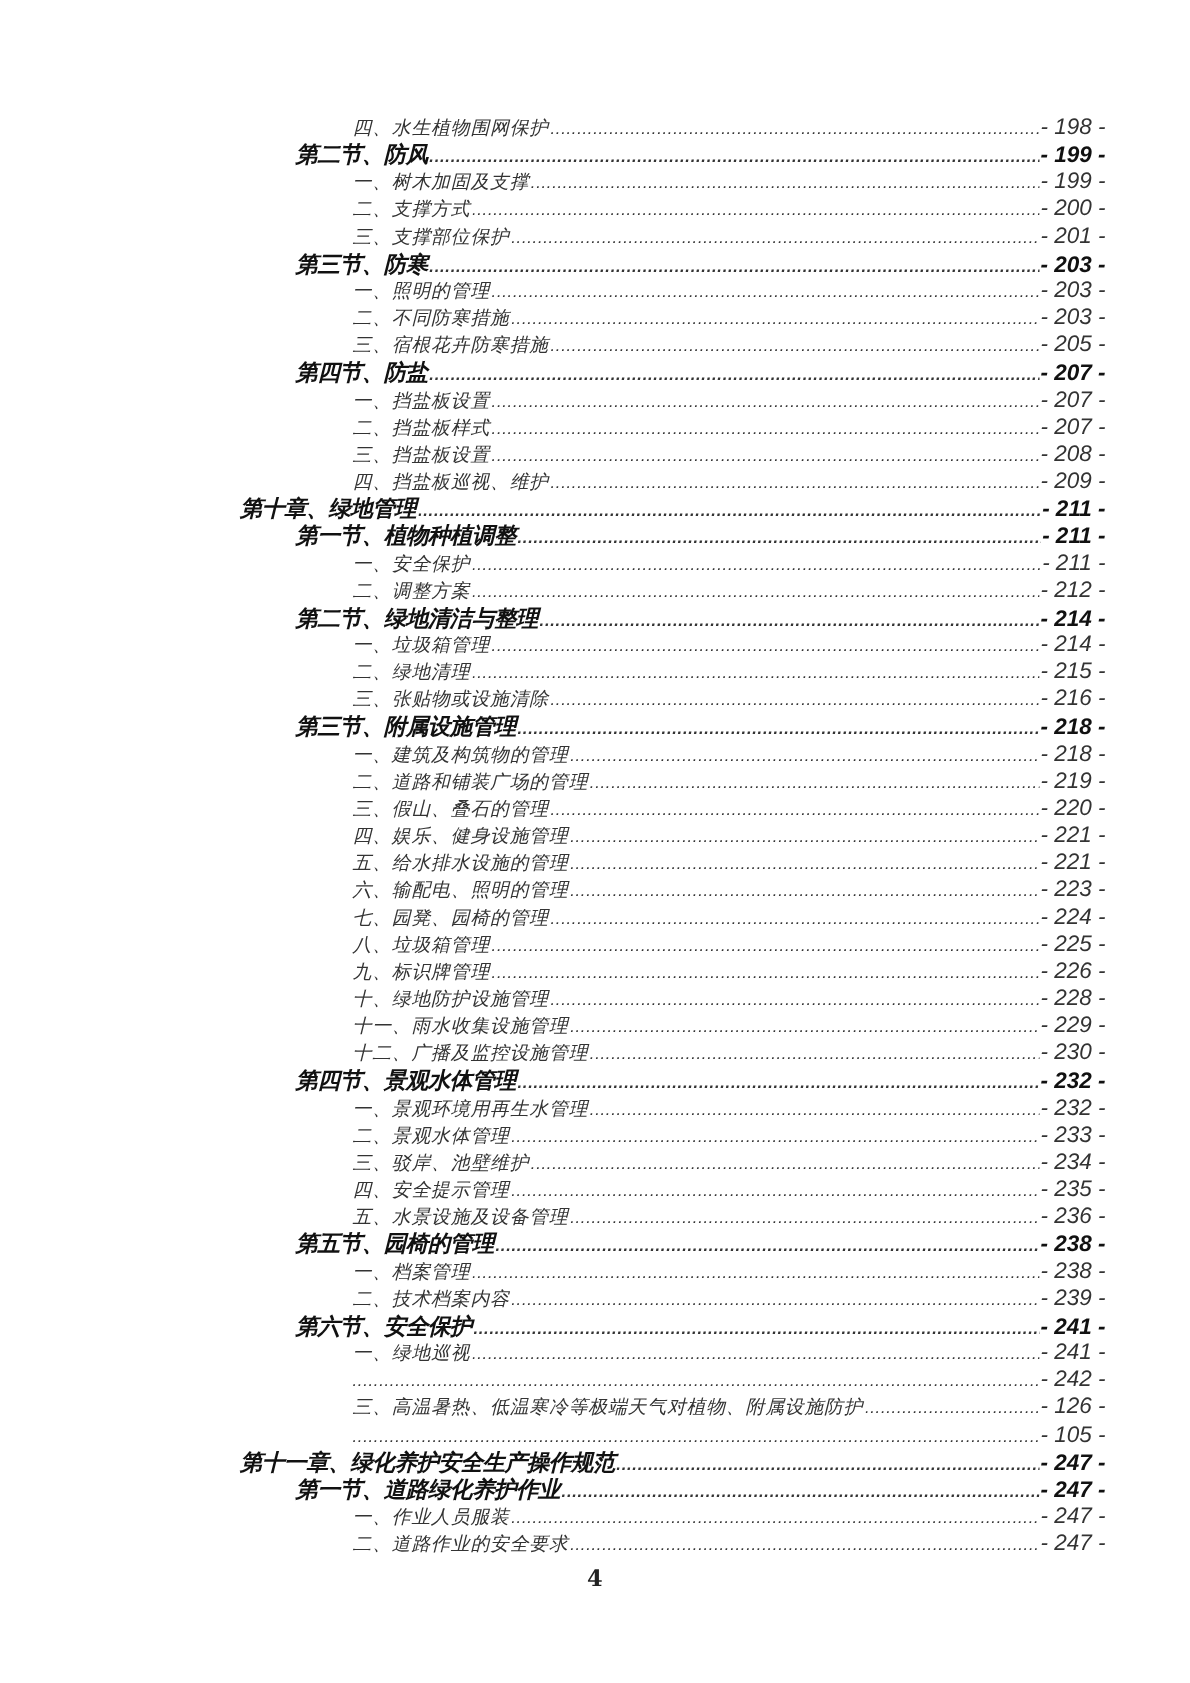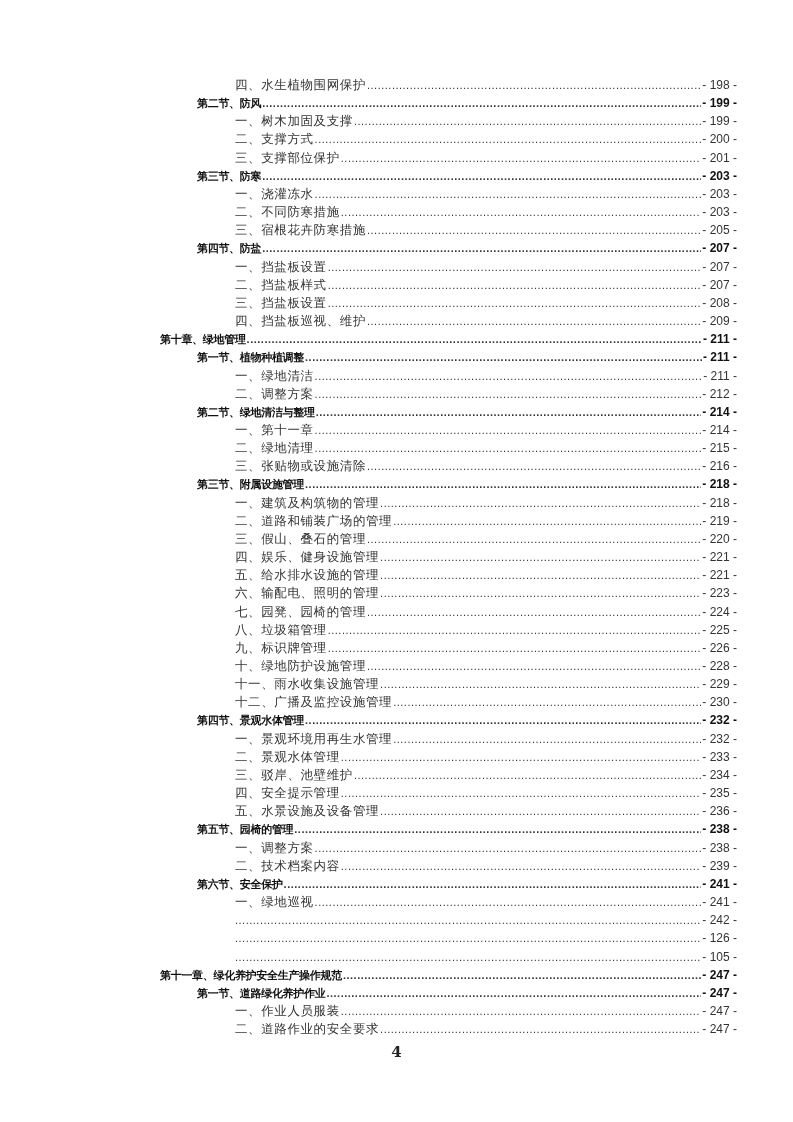--- a/index.html
+++ b/index.html
@@ -1,31 +1,31 @@
 <!DOCTYPE html>
 <html><head>
 <meta charset="utf-8">
 <style>
   html, body { margin: 0; padding: 0; background: #ffffff; }
   body { width: 793px; height: 1122px; position: relative; overflow: hidden;
          font-family: "DejaVu Serif", "Liberation Serif", serif; color: #222; }
-  .toc { position: absolute; left: 0; top: 76px; width: 793px; }
+  .toc { position: absolute; left: 0; top: 76px; width: 793px; font-style: italic; }
   .row { position: relative; height: 18.17px; line-height: 18px; font-size: 12.5px; white-space: nowrap; }
   .row .inner { position: absolute; right: 56px; display: flex; align-items: baseline; }
   .row .title { background: #fff; padding-right: 1px; }
   .row .leader { flex: 1; overflow: hidden; letter-spacing: 0.5px; color: #333;
                  font-family: "Liberation Sans", sans-serif; font-size: 11px; }
-  .row .page { font-family: "Liberation Sans", sans-serif; font-size: 12px; padding-left: 1px; }
+  .row .page { font-family: "Liberation Sans", sans-serif; font-size: 15px; padding-left: 1px; }
   .lv1 .inner { left: 160px; }
   .lv2 .inner { left: 197px; }
   .lv3 .inner { left: 235px; }
   .lv1, .lv2 { font-weight: bold; color: #111; }
   .lv3 { color: #333; letter-spacing: 0.6px; }
   .lv3 .page { letter-spacing: 0; }
-  .lv1 .title, .lv2 .title { font-family: "DejaVu Sans", sans-serif; font-size: 11px; letter-spacing: -0.3px; }
+  .lv1 .title, .lv2 .title { font-family: "DejaVu Sans", sans-serif; font-size: 15px; letter-spacing: -0.3px; }
   .pagenum { position: absolute; left: 0; width: 793px; top: 1043px; text-align: center;
              font-family: "DejaVu Serif", "Liberation Serif", serif; font-weight: bold; font-size: 15px; color: #222; }
 </style>
 </head>
 <body>
 
 <div class="toc" id="toc">
     <div class="row lv3">
       <div class="inner">
         <span class="title">四、水生植物围网保护</span>
@@ -63,21 +63,21 @@
     </div>
     <div class="row lv2">
       <div class="inner">
         <span class="title">第三节、防寒</span>
         <span class="leader">................................................................................................................................................................................................................................................................................................................................................................................................................</span>
         <span class="page">- 203 -</span>
       </div>
     </div>
     <div class="row lv3">
       <div class="inner">
-        <span class="title">一、浇灌冻水</span>
+        <span class="title">一、照明的管理</span>
         <span class="leader">................................................................................................................................................................................................................................................................................................................................................................................................................</span>
         <span class="page">- 203 -</span>
       </div>
     </div>
     <div class="row lv3">
       <div class="inner">
         <span class="title">二、不同防寒措施</span>
         <span class="leader">................................................................................................................................................................................................................................................................................................................................................................................................................</span>
         <span class="page">- 203 -</span>
       </div>
@@ -133,42 +133,42 @@
     </div>
     <div class="row lv2">
       <div class="inner">
         <span class="title">第一节、植物种植调整</span>
         <span class="leader">................................................................................................................................................................................................................................................................................................................................................................................................................</span>
         <span class="page">- 211 -</span>
       </div>
     </div>
     <div class="row lv3">
       <div class="inner">
-        <span class="title">一、绿地清洁</span>
+        <span class="title">一、安全保护</span>
         <span class="leader">................................................................................................................................................................................................................................................................................................................................................................................................................</span>
         <span class="page">- 211 -</span>
       </div>
     </div>
     <div class="row lv3">
       <div class="inner">
         <span class="title">二、调整方案</span>
         <span class="leader">................................................................................................................................................................................................................................................................................................................................................................................................................</span>
         <span class="page">- 212 -</span>
       </div>
     </div>
     <div class="row lv2">
       <div class="inner">
         <span class="title">第二节、绿地清洁与整理</span>
         <span class="leader">................................................................................................................................................................................................................................................................................................................................................................................................................</span>
         <span class="page">- 214 -</span>
       </div>
     </div>
     <div class="row lv3">
       <div class="inner">
-        <span class="title">一、第十一章</span>
+        <span class="title">一、垃圾箱管理</span>
         <span class="leader">................................................................................................................................................................................................................................................................................................................................................................................................................</span>
         <span class="page">- 214 -</span>
       </div>
     </div>
     <div class="row lv3">
       <div class="inner">
         <span class="title">二、绿地清理</span>
         <span class="leader">................................................................................................................................................................................................................................................................................................................................................................................................................</span>
         <span class="page">- 215 -</span>
       </div>
@@ -315,21 +315,21 @@
     </div>
     <div class="row lv2">
       <div class="inner">
         <span class="title">第五节、园椅的管理</span>
         <span class="leader">................................................................................................................................................................................................................................................................................................................................................................................................................</span>
         <span class="page">- 238 -</span>
       </div>
     </div>
     <div class="row lv3">
       <div class="inner">
-        <span class="title">一、调整方案</span>
+        <span class="title">一、档案管理</span>
         <span class="leader">................................................................................................................................................................................................................................................................................................................................................................................................................</span>
         <span class="page">- 238 -</span>
       </div>
     </div>
     <div class="row lv3">
       <div class="inner">
         <span class="title">二、技术档案内容</span>
         <span class="leader">................................................................................................................................................................................................................................................................................................................................................................................................................</span>
         <span class="page">- 239 -</span>
       </div>
@@ -349,20 +349,21 @@
       </div>
     </div>
     <div class="row lv3">
       <div class="inner">
         <span class="leader">................................................................................................................................................................................................................................................................................................................................................................................................................</span>
         <span class="page">- 242 -</span>
       </div>
     </div>
     <div class="row lv3">
       <div class="inner">
+        <span class="title">三、高温暑热、低温寒冷等极端天气对植物、附属设施防护</span>
         <span class="leader">................................................................................................................................................................................................................................................................................................................................................................................................................</span>
         <span class="page">- 126 -</span>
       </div>
     </div>
     <div class="row lv3">
       <div class="inner">
         <span class="leader">................................................................................................................................................................................................................................................................................................................................................................................................................</span>
         <span class="page">- 105 -</span>
       </div>
     </div>

